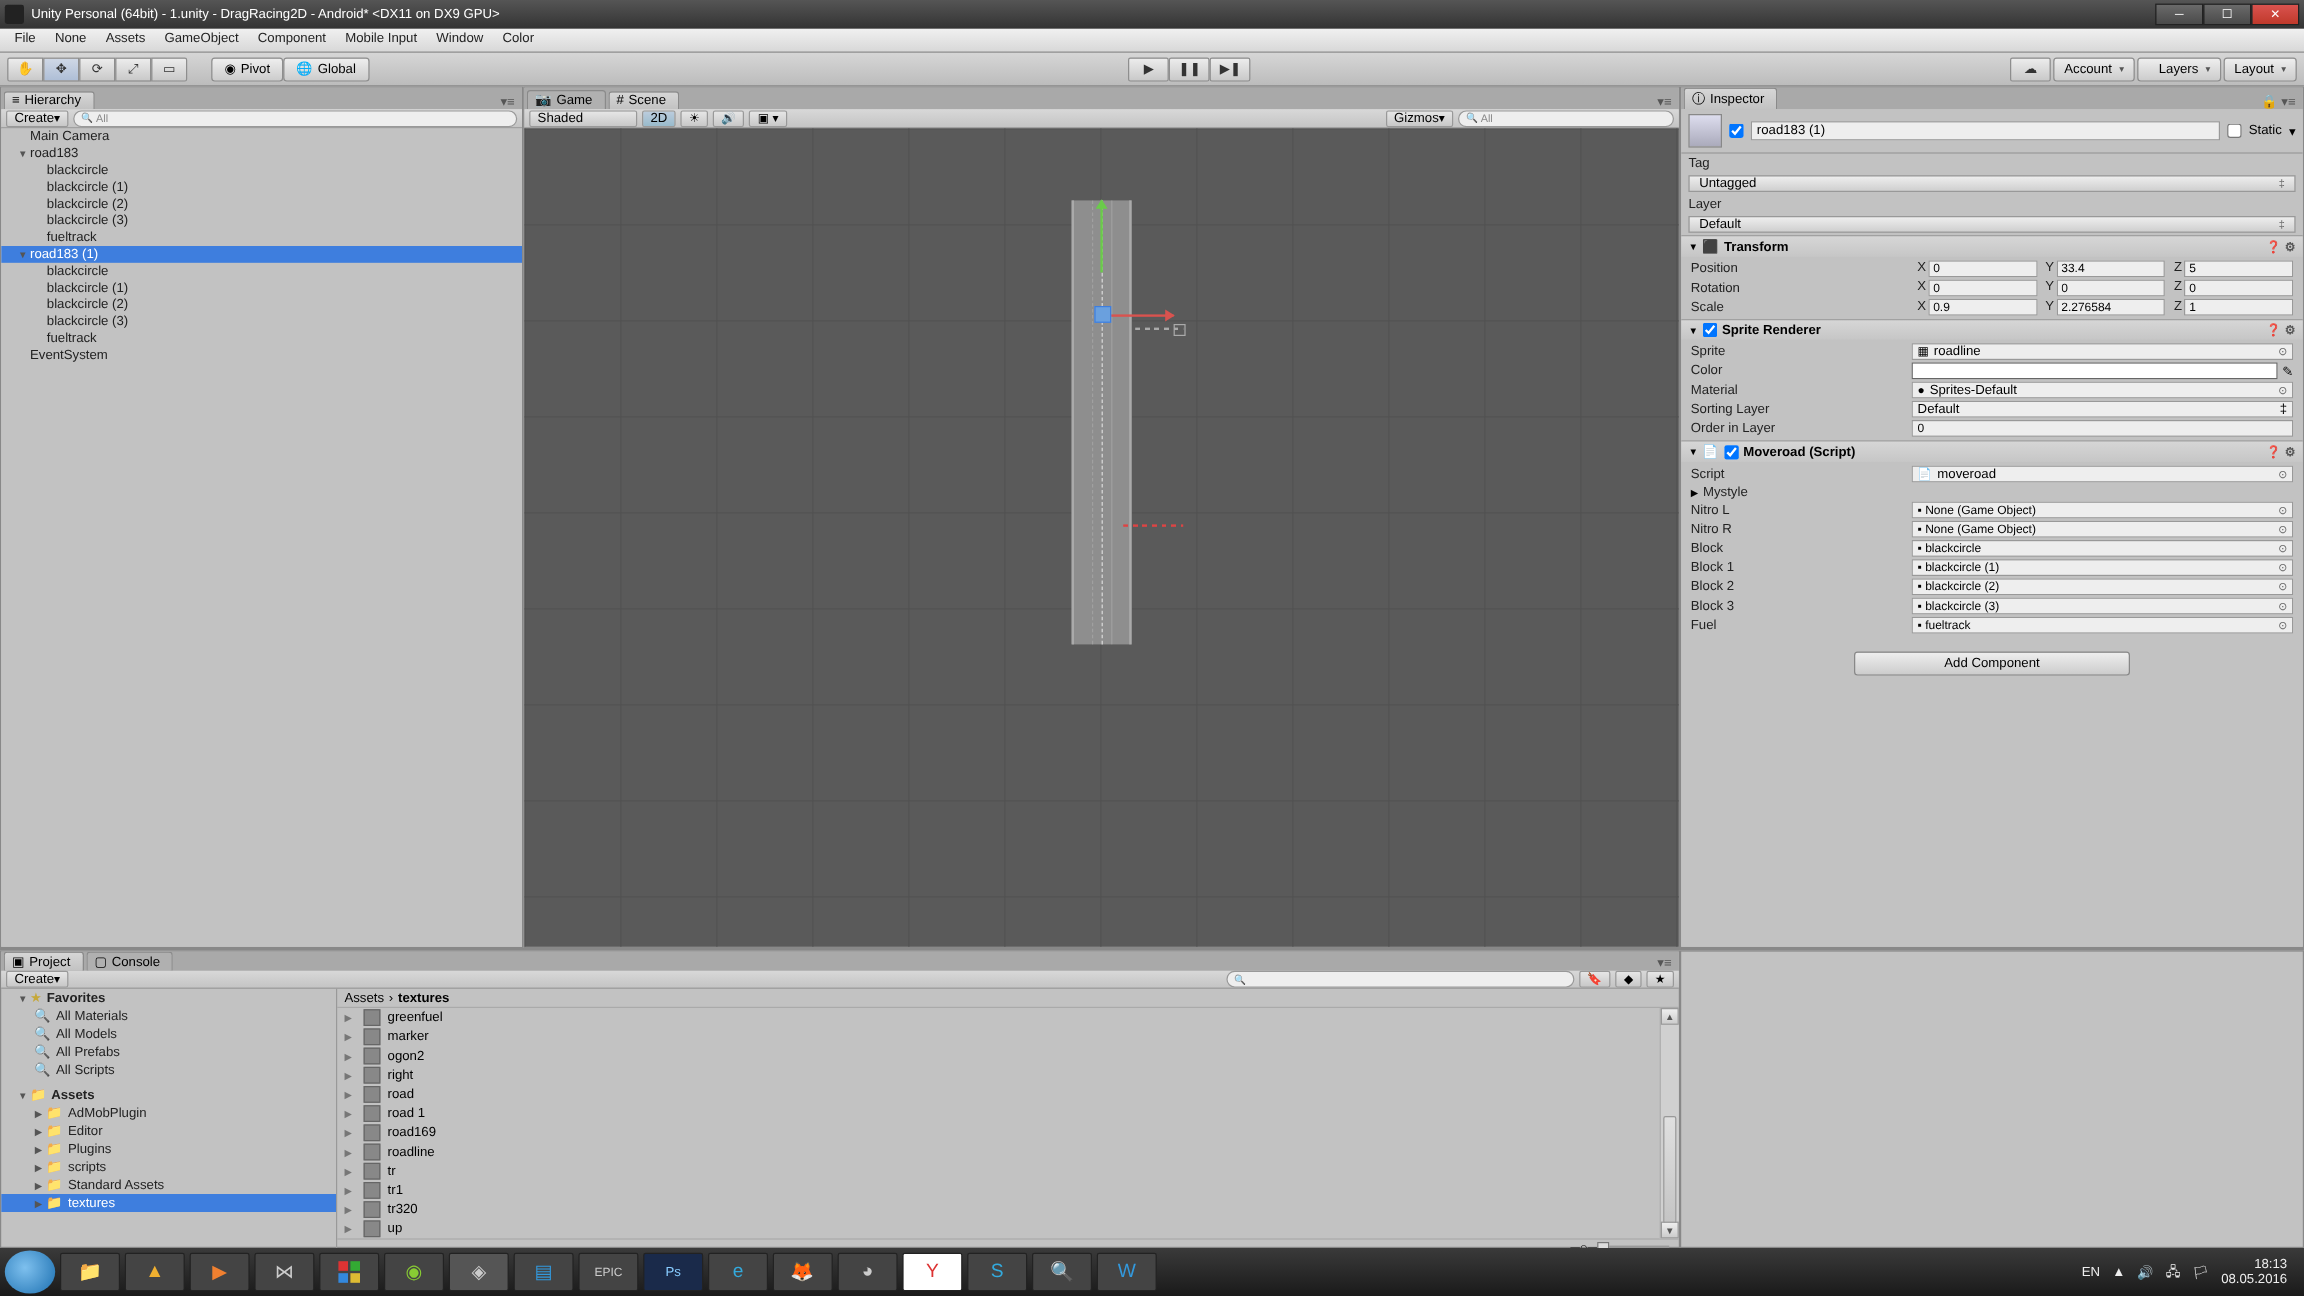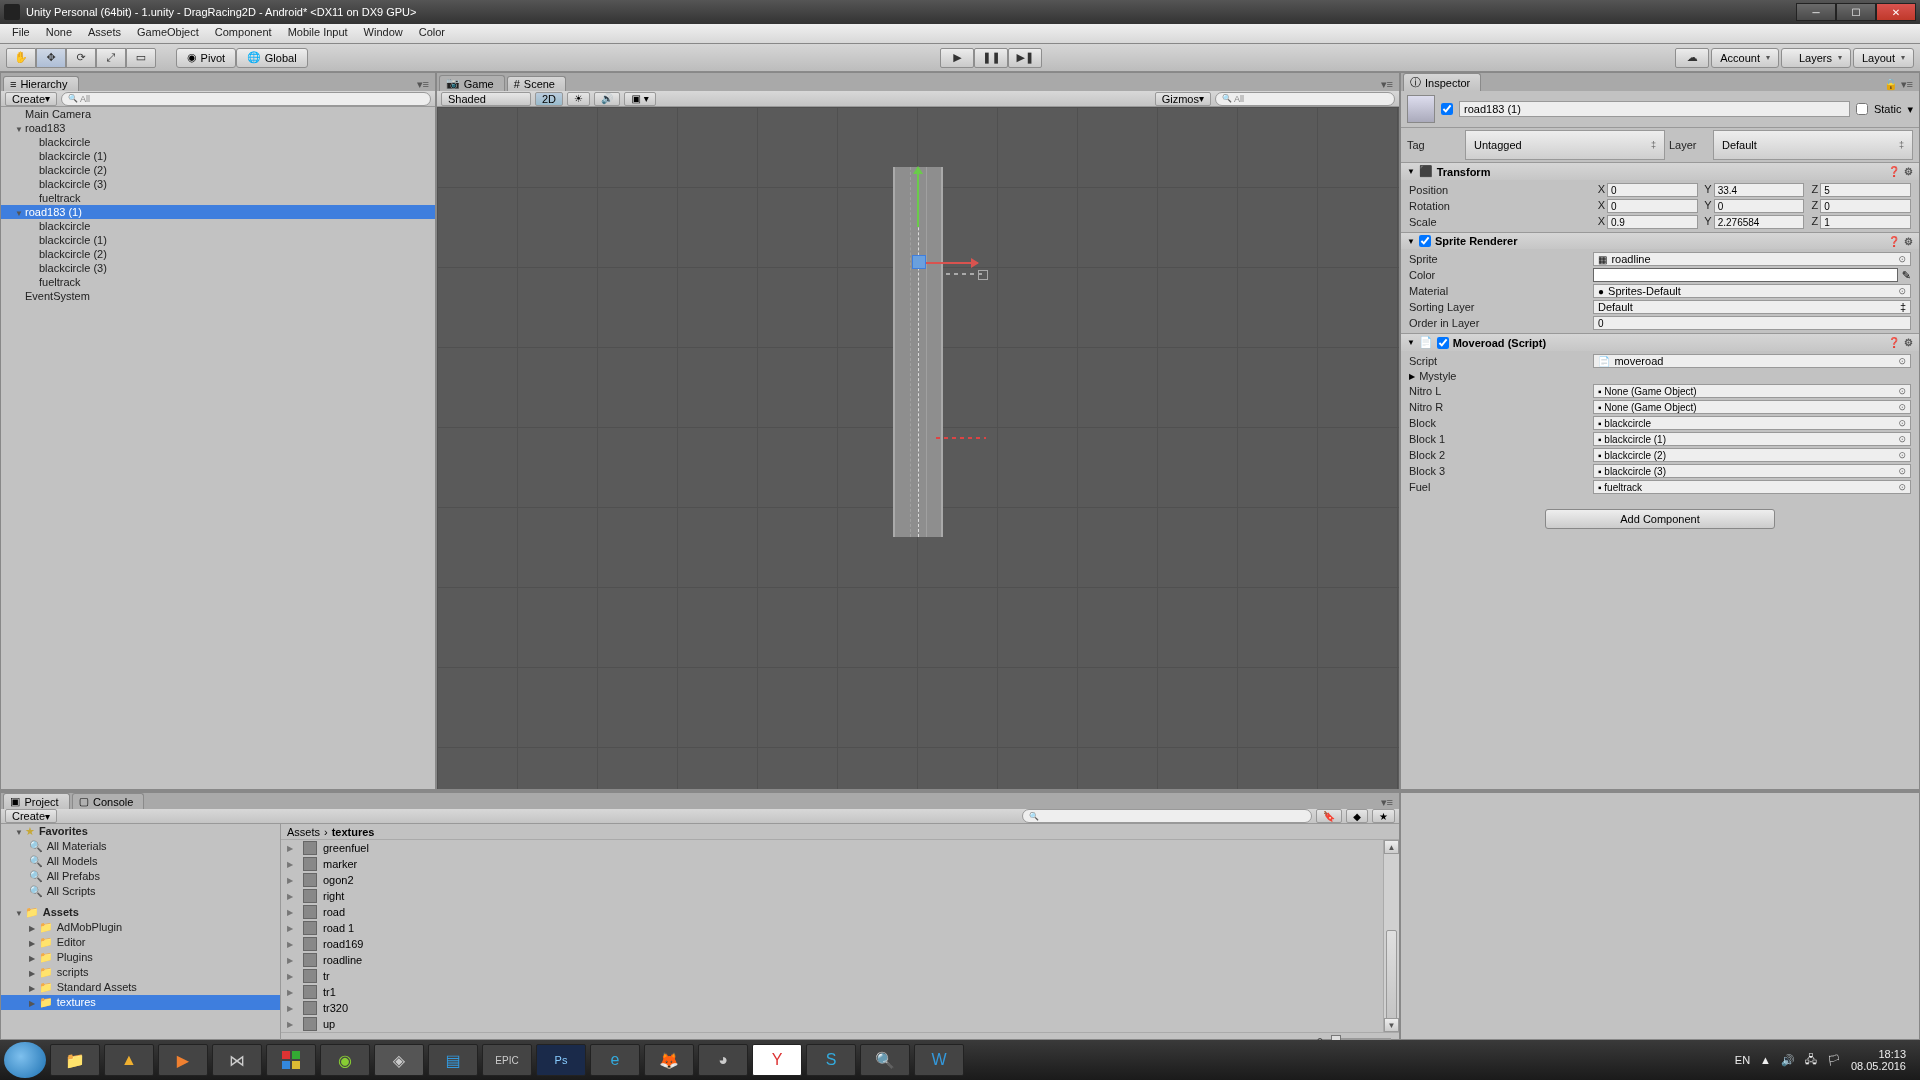--- a/index.html
+++ b/index.html
@@ -59,21 +59,21 @@
 .gizmo-x { position: absolute; left: 50%; top: 155px; width: 60px; height: 2px; background: #d9534f; }
 .gizmo-x::after { content: ''; position: absolute; right: -6px; top: -4px; border: 5px solid transparent; border-left: 8px solid #d9534f; }
 .gizmo-center { position: absolute; left: calc(50% - 6px); top: 148px; width: 14px; height: 14px; background: #6aa0de; border: 1px solid #3e7ede; }
 .scale-handle { position: absolute; left: calc(50% + 28px); top: 166px; width: 40px; height: 2px; background-image: repeating-linear-gradient(90deg, #aaa 0 4px, transparent 4px 8px); }
 .scale-handle::after { content:''; position:absolute; right:-2px; top:-3px; width:8px; height:8px; border:1px solid #aaa; }
 .red-dash { position: absolute; left: calc(50% + 18px); top: 330px; width: 50px; height: 2px; background-image: repeating-linear-gradient(90deg, #d44 0 4px, transparent 4px 8px); }
 
 .insp-header { padding: 4px 6px; display: flex; align-items: center; gap: 6px; border-bottom: 1px solid #999; }
 .insp-header .cube { width: 28px; height: 28px; background: linear-gradient(#dde,#aab); border: 1px solid #888; }
 .insp-name { flex: 1; height: 16px; background: #eee; border: 1px solid #999; padding: 0 4px; }
-.insp-row { display: flex; padding: 2px 6px; align-items: center; gap: 4px; }
+.insp-row { display: flex; padding: 2px 6px; gap: 4px; flex-direction: column; }
 .insp-row label { width: 54px; color: #222; }
 .insp-row .select { flex: 1; height: 30px; background: linear-gradient(#eee,#cfcfcf); border: 1px solid #999; padding: 0 8px; display: flex; align-items: center; justify-content: space-between; }
 .insp-row .select::after { content: '‡'; font-size: 9px; color: #666; }
 
 .component { border-top: 1px solid #999; }
 .comp-header { background: linear-gradient(#d6d6d6,#c6c6c6); padding: 2px 6px; display: flex; align-items: center; gap: 4px; font-weight: bold; }
 .comp-header .arrow { font-size: 8px; }
 .comp-header .gear { margin-left: auto; font-size: 10px; color: #555; }
 .comp-body { padding: 2px 0; }
 .prop-row { display: flex; padding: 1px 8px; align-items: center; gap: 4px; }

